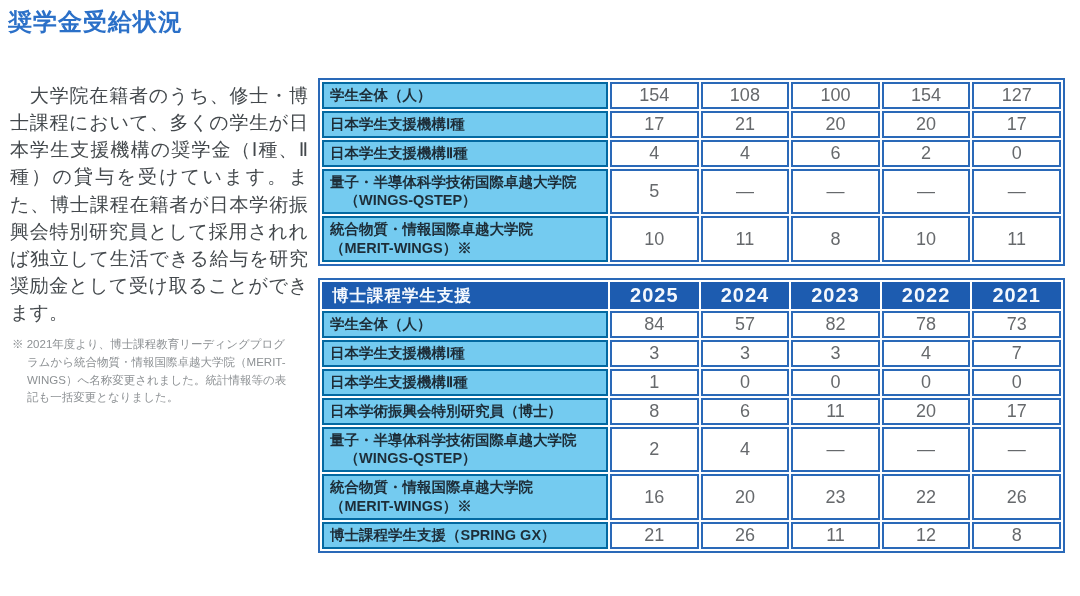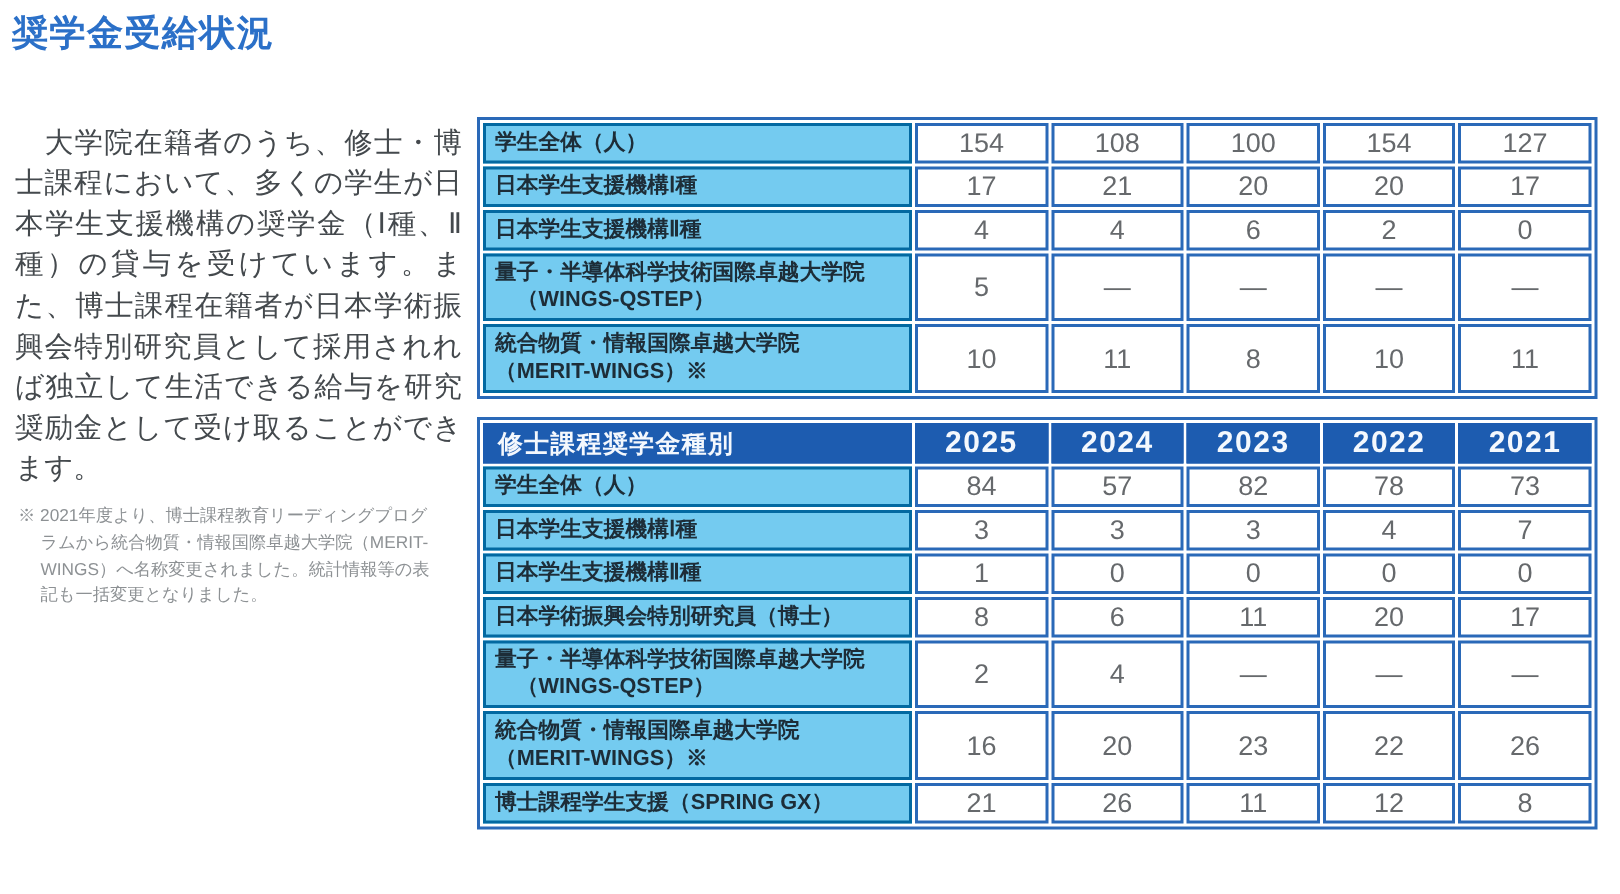--- a/index.html
+++ b/index.html
@@ -177,21 +177,21 @@
         <colgroup>
           <col style="width:286px">
             <col>
             <col>
             <col>
             <col>
             <col>
         </colgroup>
         <tbody>
             <tr class="head hd">
-          <td class="lbl-head">修士課程奨学金種別</td>
+          <td class="lbl-head">博士課程学生支援</td>
           <td class="yr">2025</td>
           <td class="yr">2024</td>
           <td class="yr">2023</td>
           <td class="yr">2022</td>
           <td class="yr">2021</td>
         </tr>
         <tr class="h1">
           <td class="lbl">学生全体（人）</td>
           <td class="val">84</td>
           <td class="val">57</td>

